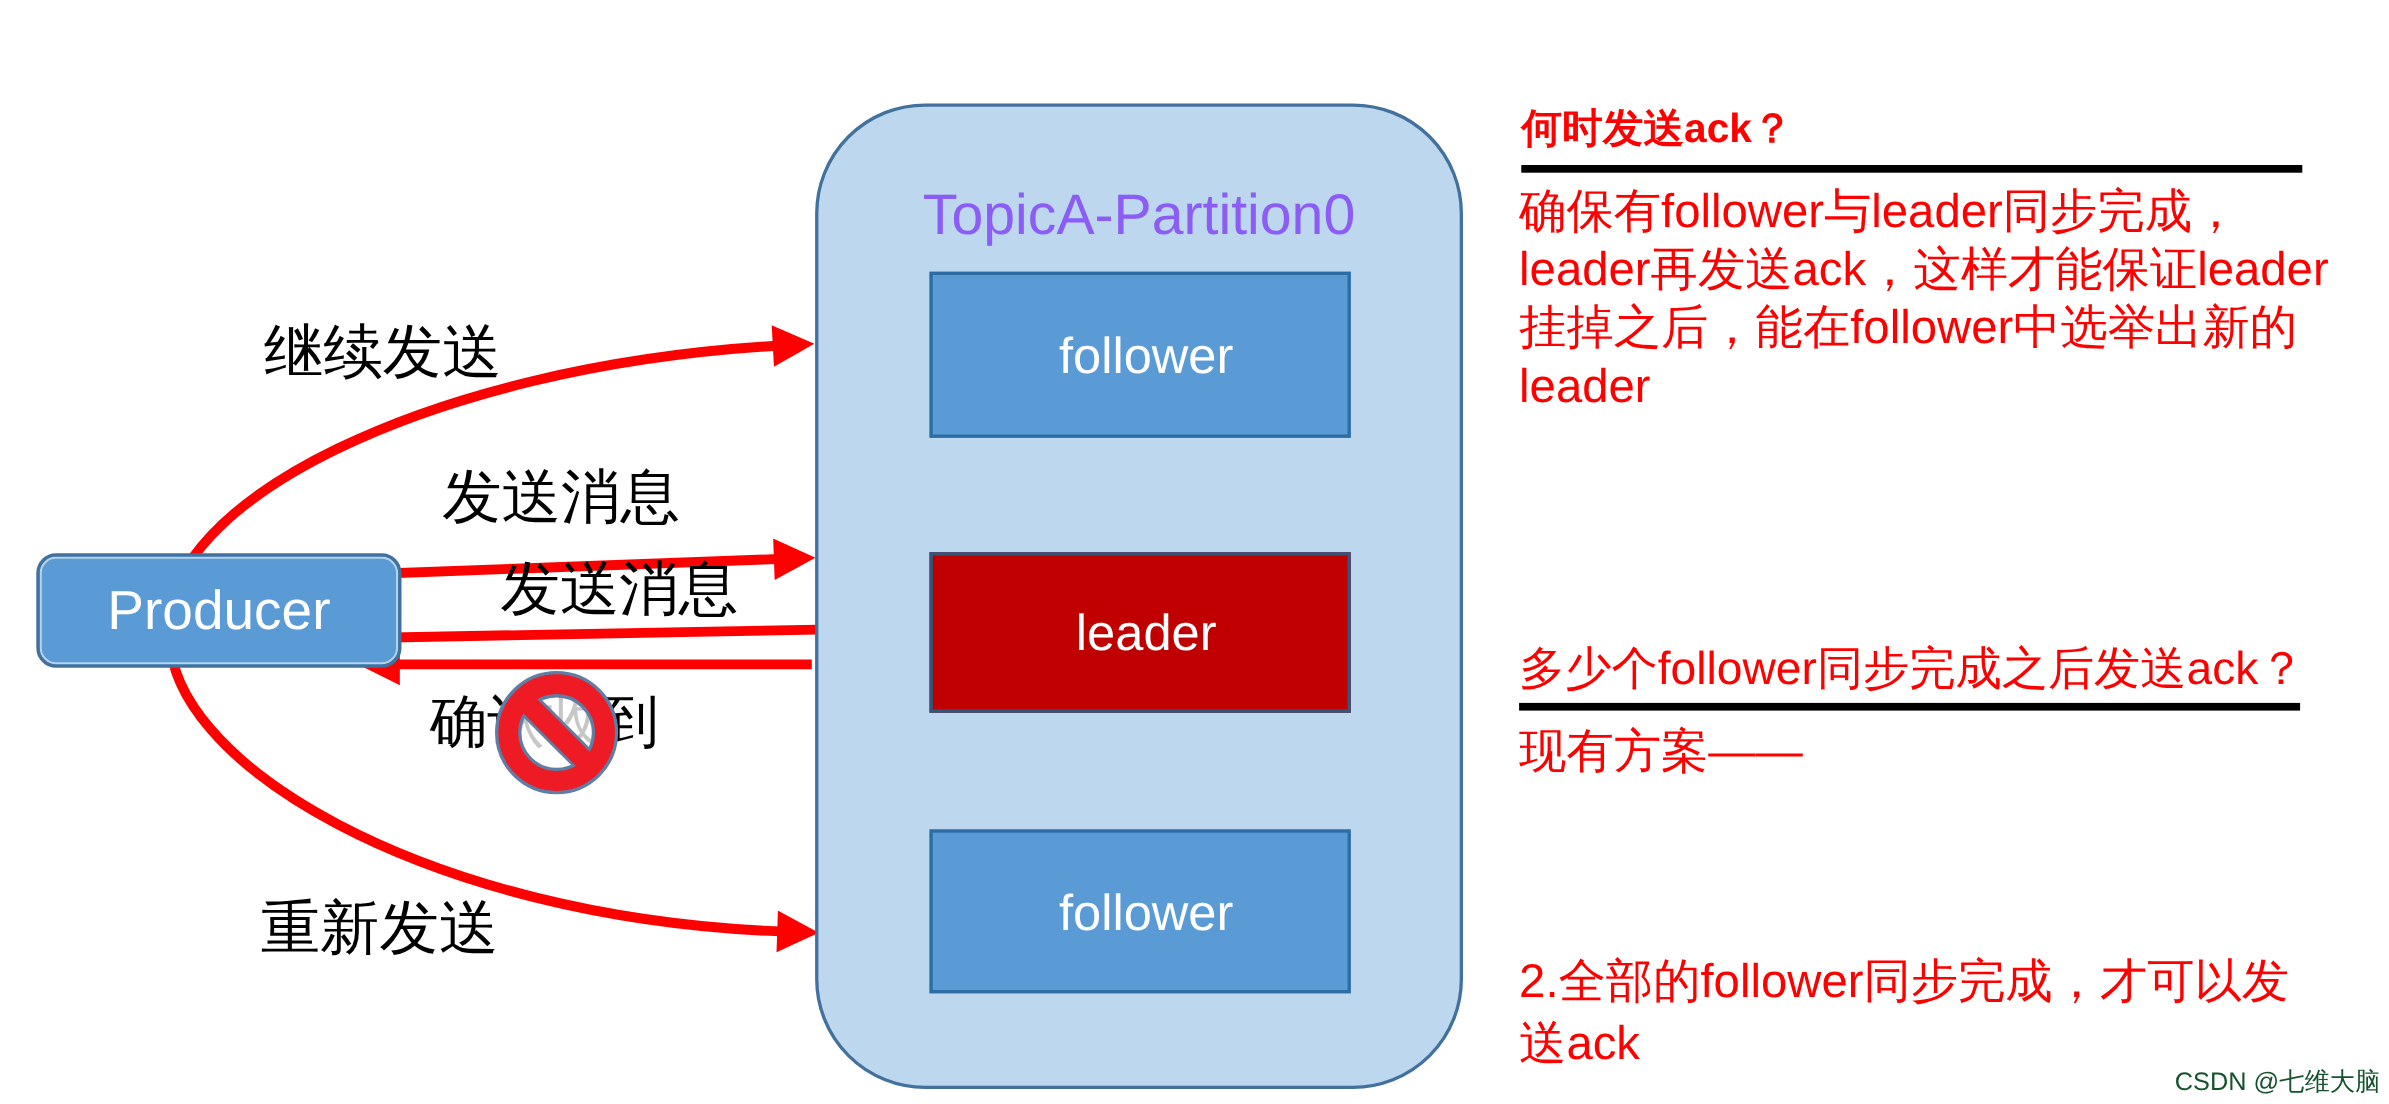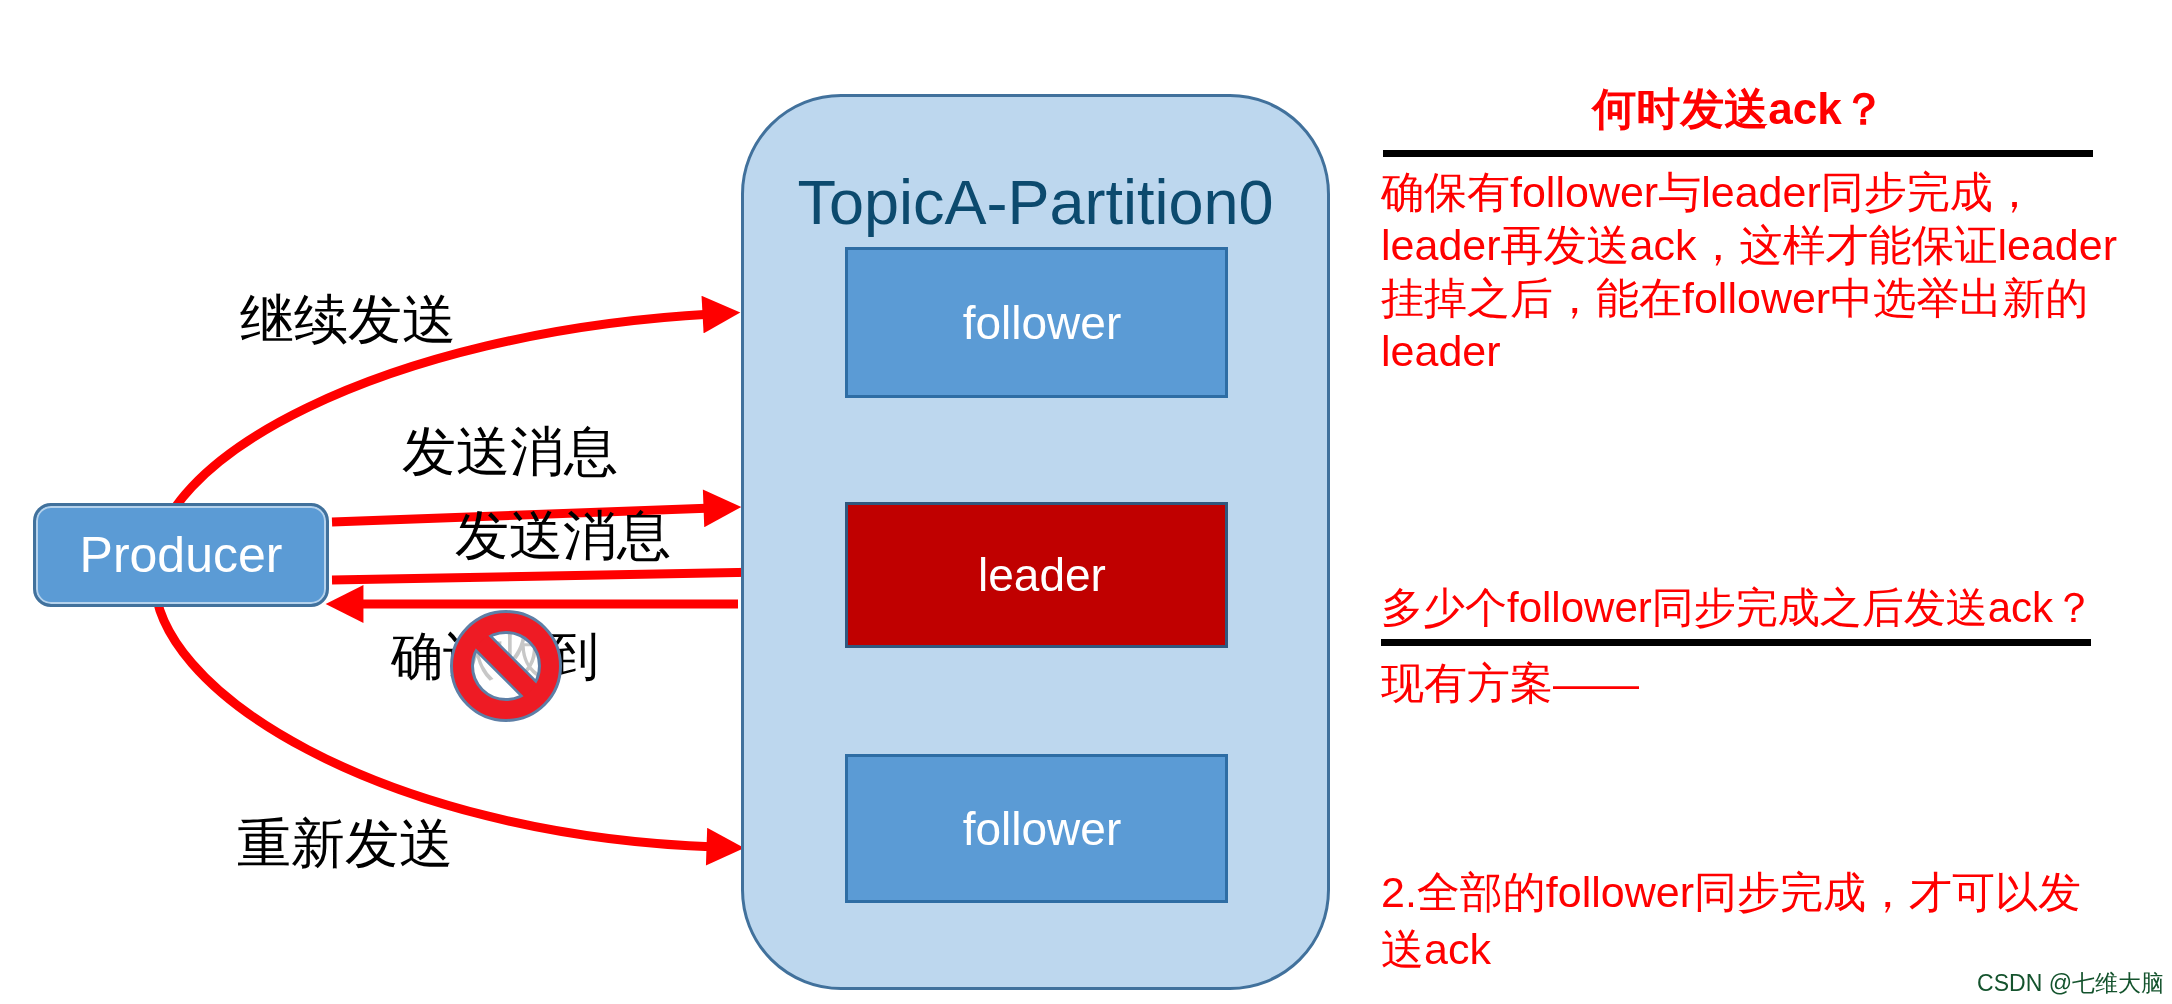--- a/index.html
+++ b/index.html
@@ -6,46 +6,46 @@
   .canvas{position:relative;width:2172px;height:1004px;background:#ffffff;overflow:hidden;
           font-family:"Liberation Sans", sans-serif;}
   .layer{position:absolute;left:0;top:0;width:2172px;height:1004px;}
   #arrows-layer{z-index:1;}
   #sign-layer{z-index:6;}
 
   .partition{position:absolute;left:741px;top:94px;width:589px;height:896px;
              background:#BDD7EE;border:3px solid #41719C;border-radius:100px;
              box-sizing:border-box;z-index:2;}
   .partition-title{position:absolute;left:741px;top:166px;width:589px;text-align:center;
-             font-size:63px;color:#0c4a6e;z-index:3;letter-spacing:0px;}
+             font-size:52px;color:#8b5cf6;z-index:3;letter-spacing:0px;}
 
   .node{position:absolute;left:845px;width:383px;display:flex;align-items:center;justify-content:center;
         color:#ffffff;font-size:46px;box-sizing:border-box;z-index:3;padding-left:11px;}
   .follower{background:#5B9BD5;border:3px solid #2E6DA4;}
   .leader{background:#C00000;border:3px solid #31577E;}
   #follower-top{top:247px;height:151px;}
   #leader-node{top:502px;height:146px;}
   #follower-bottom{top:754px;height:149px;}
 
-  .producer{position:absolute;left:33px;top:503px;width:296px;height:104px;
+  .producer{position:absolute;left:33px;top:503px;width:332px;height:104px;
             background:#5B9BD5;border:3px solid #41719C;border-radius:18px;
             box-shadow:inset 0 0 0 2px rgba(255,255,255,0.55);
             display:flex;align-items:center;justify-content:center;
             color:#ffffff;font-size:50px;box-sizing:border-box;z-index:4;}
 
   .flow-label{position:absolute;color:#000;font-size:54px;z-index:5;white-space:nowrap;}
   #lbl-continue{left:240px;top:284px;}
   #lbl-send1{left:402px;top:416px;}
   #lbl-send2{left:455px;top:500px;}
   #lbl-ack{left:391px;top:622px;font-size:52px;}
   #lbl-resend{left:237px;top:808px;}
 
   .red{color:#FF0000;}
-  .note-heading1{position:absolute;left:1383px;top:80px;width:712px;text-align:center;
-                 font-size:44px;font-weight:bold;z-index:5;white-space:nowrap;}
+  .note-heading1{position:absolute;left:1383px;top:92px;width:712px;text-align:left;
+                 font-size:37px;font-weight:bold;z-index:5;white-space:nowrap;}
   .divider{position:absolute;height:7px;background:#000;z-index:5;}
   #divider1{left:1383px;top:150px;width:710px;}
   #divider2{left:1381px;top:639px;width:710px;}
   .note-par{position:absolute;left:1381px;z-index:5;font-size:43px;line-height:53px;white-space:nowrap;}
   #note-par1{top:166px;}
   .note-heading2{position:absolute;left:1381px;top:580px;font-size:42px;font-weight:normal;
                  z-index:5;white-space:nowrap;}
   #note-intro{top:657px;}
   #note-item1{top:708px;line-height:55px;}
   #note-item2{top:864px;line-height:57px;}

